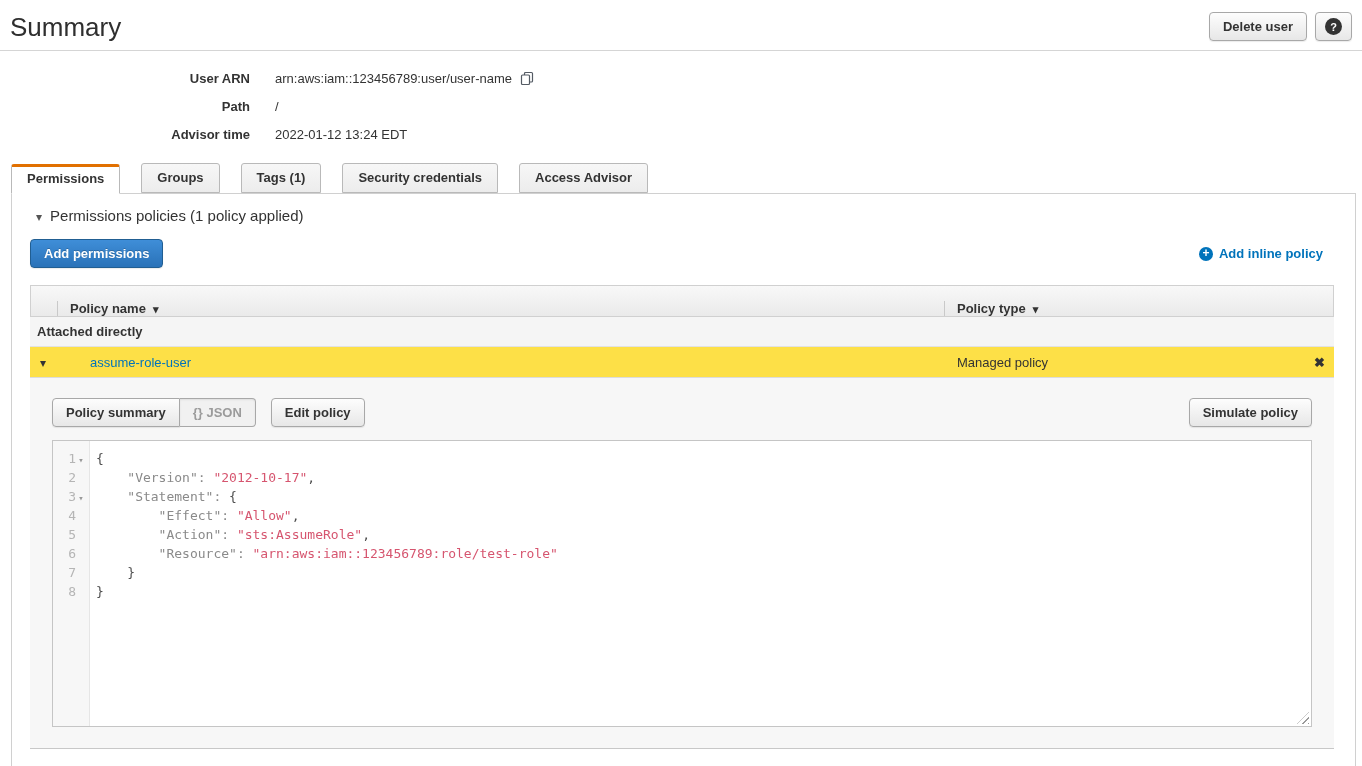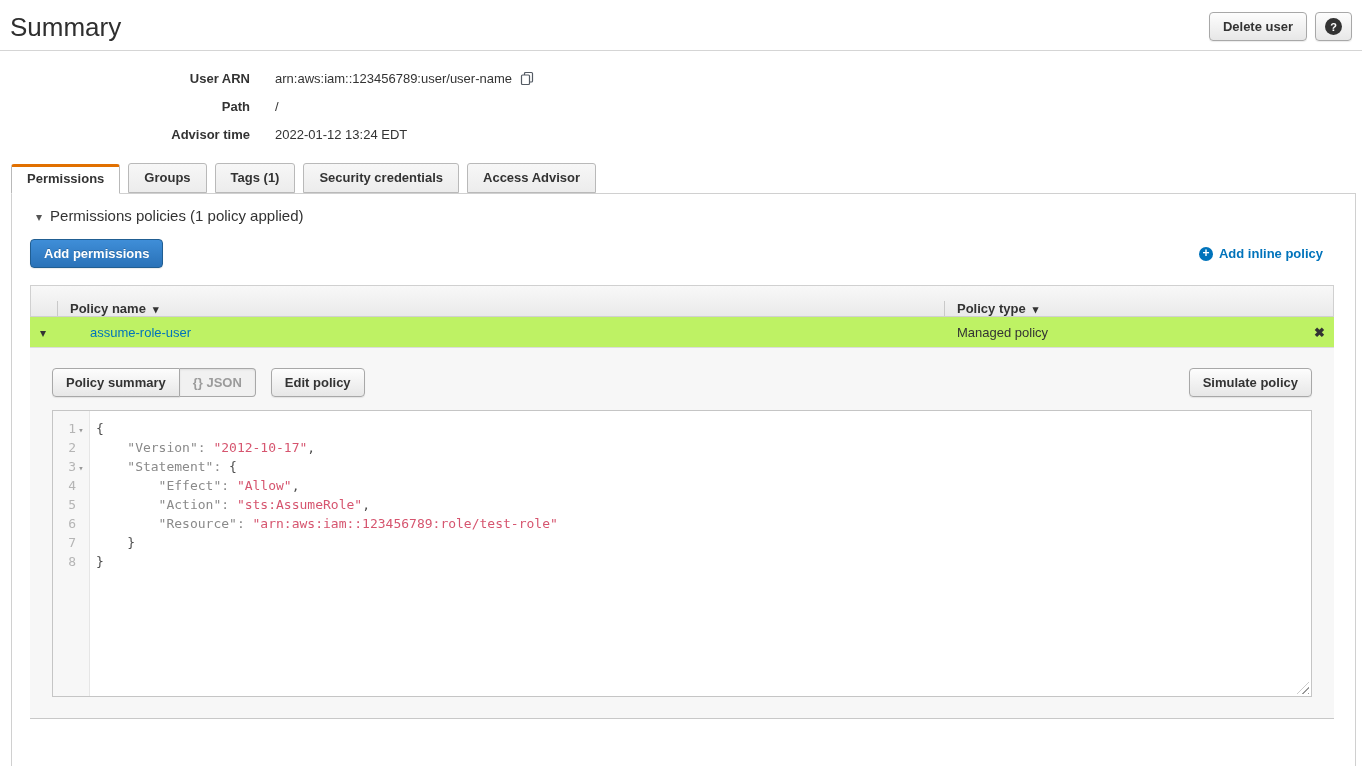--- a/index.html
+++ b/index.html
@@ -27,21 +27,21 @@
   .detail-row { display:flex; align-items:center; height:28px; }
   .detail-label { width:250px; text-align:right; font-weight:bold; color:#333; }
   .detail-value { margin-left:25px; color:#333; display:flex; align-items:center; gap:8px; }
 
   .copy-icon { display:inline-flex; cursor:pointer; }
 
   
   .tabs { display:flex; align-items:flex-end; margin-top:15px; padding-left:11px; position:relative; z-index:2; }
   .tab { padding:6px 15px 7px 15px; font-weight:bold; color:#333;
          background:linear-gradient(to bottom,#f7f7f7,#ececec);
-         border:1px solid #b9b9b9; border-radius:3px 3px 0 0; margin-right:8px; cursor:pointer; }
+         border:1px solid #b9b9b9; border-radius:3px 3px 0 0; margin-right:21px; cursor:pointer; }
   .tab.active { background:#fff; border-top:3px solid #e17000; border-bottom:1px solid #fff;
                 margin-bottom:-1px; padding-top:4px; }
 
   
   .tab-panel { margin:0 6px 0 11px; border:1px solid #d0d0d0; border-bottom:none;
                height:576px; padding:0 14px; background:#fff; position:relative; z-index:1; }
 
   .section-header { margin:13px 0 0 10px; font-size:15px; color:#333; display:flex; align-items:center; gap:8px; cursor:pointer; }
   .caret-down::before { content:"\25BE"; color:#555; font-size:12px; }
 
@@ -62,21 +62,21 @@
   .th-toggle { width:26px; padding:0; }
   .th-name { flex:1; border-left:1px solid #c9c9c9; }
   .th-type { width:360px; border-left:1px solid #c9c9c9; }
   .th-remove { width:29px; border-left:1px solid #c9c9c9; padding:0; }
   .sort-caret { margin-left:7px; }
   .sort-caret::before { content:"\25BE"; font-size:11px; color:#333; }
 
   .group-row { height:30px; display:flex; align-items:center; background:#f5f5f5;
                border-bottom:1px solid #e2e2e2; font-weight:bold; color:#333; padding-left:7px; }
 
-  .policy-row { display:flex; height:31px; align-items:center; background:#bef264; border-bottom:1px solid #dcdcdc; }
+  .policy-row { display:flex; height:31px; align-items:center; background:#fde047; border-bottom:1px solid #dcdcdc; }
   .cell-toggle { width:26px; display:flex; justify-content:center; cursor:pointer; }
   .row-caret::before { content:"\25BE"; color:#333; font-size:12px; }
   .cell-name { flex:1; padding-left:34px; }
   .policy-link { color:#0073bb; text-decoration:none; cursor:pointer; }
   .cell-type { width:360px; padding-left:12px; color:#333; }
   .cell-remove { width:29px; display:flex; justify-content:center; }
   .x-icon { cursor:pointer; color:#333; font-weight:bold; }
   .x-icon::before { content:"\2716"; font-size:13px; }
 
   
@@ -174,20 +174,21 @@
         <span>Policy name</span>
         <span class="sort-caret"></span>
       </div>
       <div class="th th-type">
         <span>Policy type</span>
         <span class="sort-caret"></span>
       </div>
       <div class="th th-remove"></div>
     </div>
 
+    <div class="group-row">Attached directly</div>
 
     <div class="policy-row">
       <div class="cell-toggle">
         <span class="row-caret"></span>
       </div>
       <div class="cell-name">
         <a class="policy-link">assume-role-user</a>
       </div>
       <div class="cell-type">Managed policy</div>
       <div class="cell-remove">

